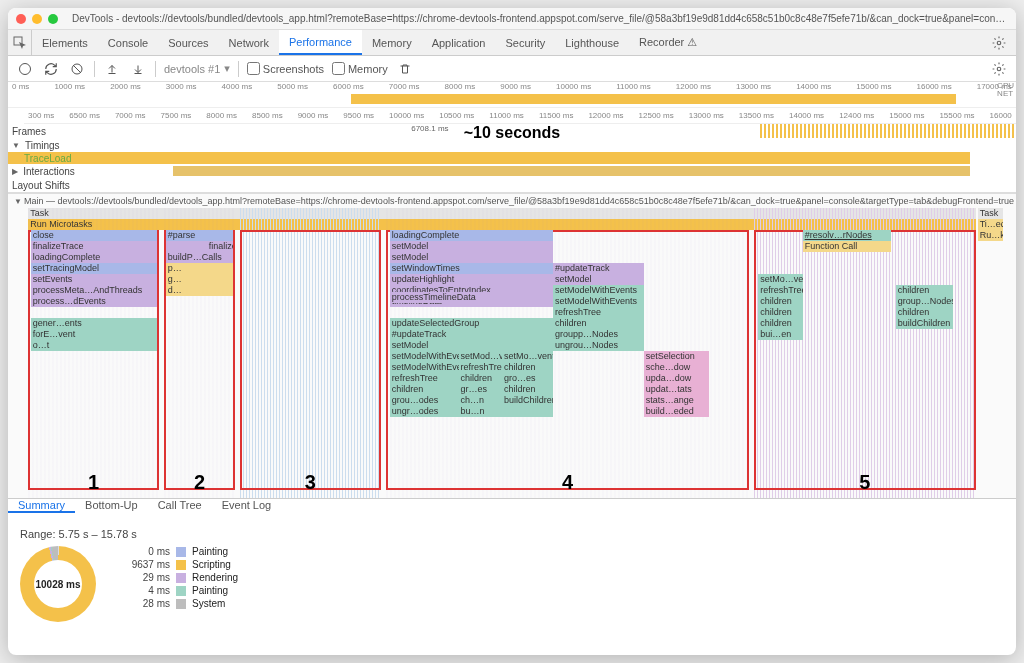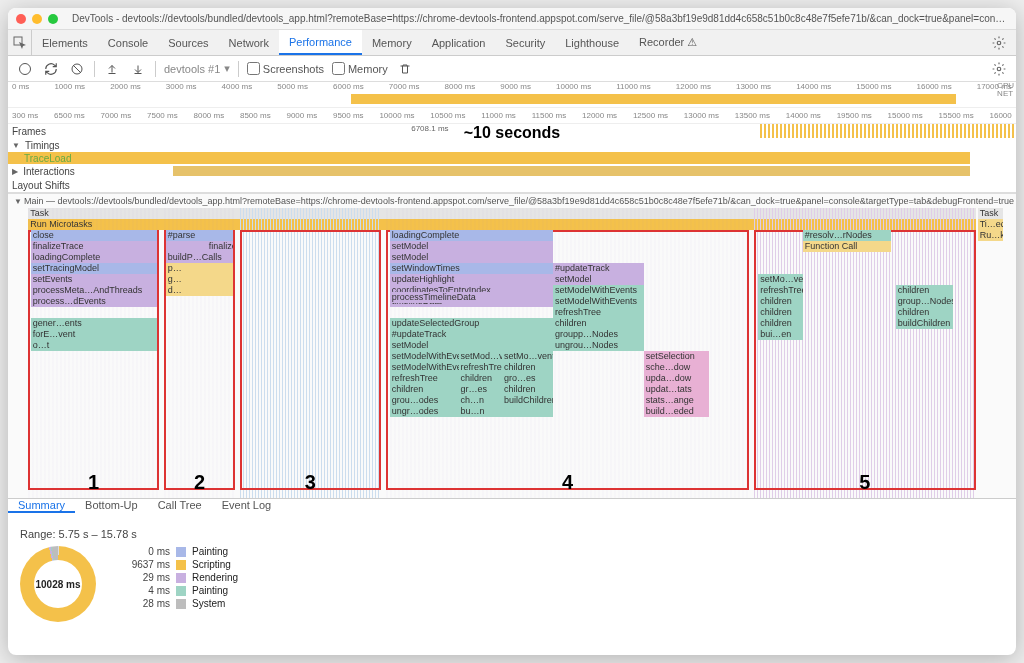--- a/index.html
+++ b/index.html
@@ -16,21 +16,21 @@
   .toolbar { height:26px; display:flex; align-items:center; gap:8px; padding:0 8px; border-bottom:1px solid #ddd; font-size:11px; color:#555;}
   .tbtn{width:18px;height:18px;display:flex;align-items:center;justify-content:center;border-radius:3px;cursor:pointer;}
   .rec{border:1.5px solid #555;border-radius:50%;width:12px;height:12px;}
   .sep{width:1px;height:16px;background:#ccc;}
   .sel{color:#888;display:flex;align-items:center;gap:4px;}
   .chk{display:flex;align-items:center;gap:3px;}
   .overview { height:26px; position:relative; background:#fff; border-bottom:1px solid #eee;}
   .overview .ticks{position:absolute;inset:0;display:flex;justify-content:space-between;font-size:8px;color:#888;padding:0 4px;}
   .overview-bar{position:absolute;left:34%;right:6%;top:12px;height:10px;background:#f4c14a;}
   .overview-right{position:absolute;right:0;top:0;font-size:8px;color:#888;display:flex;flex-direction:column;line-height:8px;padding-right:2px;}
-  .ruler2{height:16px;display:flex;justify-content:space-between;font-size:8px;color:#888;padding:0 4px;border-bottom:1px solid #eee;align-items:center;}
+  .ruler2{height:16px;display:flex;justify-content:space-between;font-size:8px;color:#888;padding:0 4px;border-bottom:1px solid #eee;align-items:center;margin-left:16px;}
   .rlabel{position:absolute;left:40%;font-size:8px;color:#666;}
   .annot{position:absolute;left:50%;transform:translateX(-50%);font-size:16px;font-weight:700;color:#000;}
   .tracks{border-bottom:1px solid #ddd;}
   .track{display:flex;align-items:stretch;min-height:14px;font-size:10px;}
   .tlbl{width:92px;padding:0 4px;color:#444;display:flex;align-items:center;gap:3px;}
   .tcontent{flex:1;position:relative;}
   .frames-strip{position:absolute;inset:0;display:flex;gap:1px;}
   .frames-strip span{flex:1;background:repeating-linear-gradient(90deg,#f4c14a,#f4c14a 2px,transparent 2px,transparent 4px);}
   .bar{position:absolute;height:100%;}
   .mainhdr{font-size:9px;color:#555;padding:2px 6px;border-top:1px solid #ddd;background:#fafafa;white-space:nowrap;overflow:hidden;}
@@ -191,21 +191,21 @@
         <span>9500 ms</span>
         <span>10000 ms</span>
         <span>10500 ms</span>
         <span>11000 ms</span>
         <span>11500 ms</span>
         <span>12000 ms</span>
         <span>12500 ms</span>
         <span>13000 ms</span>
         <span>13500 ms</span>
         <span>14000 ms</span>
-        <span>19500 ms</span>
+        <span>12400 ms</span>
         <span>15000 ms</span>
         <span>15500 ms</span>
         <span>16000</span>
       </div>
     <div class="rlabel">6708.1 ms</div>
     <div class="annot">~10 seconds</div>
   </div>
 
   <div class="tracks">
     <div class="track">
@@ -347,21 +347,21 @@
           <div class="fl-span c-pink" style="top: 176px; left: 0px; width: 100%;">updat…tats</div>
           <div class="fl-span c-pink" style="top: 187px; left: 0px; width: 100%;">stats…ange</div>
           <div class="fl-span c-pink" style="top: 198px; left: 0px; width: 100%;">build…eded</div>
         </div>
       <div class="num">4</div>
     </div>
     <div class="col" style="left:74%;width:22%">
       <div class="bg" style="background:repeating-linear-gradient(90deg,#e0cde8 0,#e0cde8 1px,transparent 1px,transparent 3px)"></div>
       <div class="redbox" style="inset:22px 0 8px 0"></div>
       <div id="col5" style="position:absolute;left:22%;width:40%">
-          <div class="fl-span c-teal" style="top: 22px; left: 0px; width: 100%;">#resolv…rNodes</div>
+          <div class="fl-span c-teal" style="top: 22px; left: 0px; width: 100%; text-decoration: underline;">#resolv…rNodes</div>
           <div class="fl-span c-yel" style="top: 33px; left: 0px; width: 100%;">Function Call</div>
         </div>
       <div id="col5b" style="position:absolute;left:2%;width:20%">
           <div class="fl-span c-teal" style="top: 66px; left: 0px; width: 100%;">setMo…vents</div>
           <div class="fl-span c-teal" style="top: 77px; left: 0px; width: 100%;">refreshTree</div>
           <div class="fl-span c-teal" style="top: 88px; left: 0px; width: 100%;">children</div>
           <div class="fl-span c-teal" style="top: 99px; left: 0px; width: 100%;">children</div>
           <div class="fl-span c-teal" style="top: 110px; left: 0px; width: 100%;">children</div>
           <div class="fl-span c-teal" style="top: 121px; left: 0px; width: 100%;">bui…en</div>
         </div>

